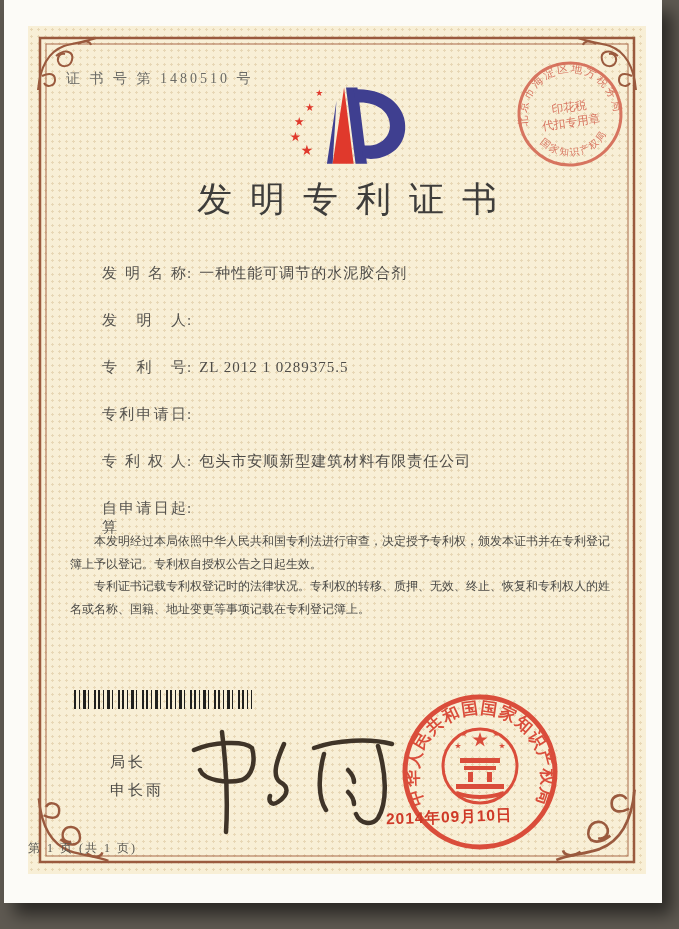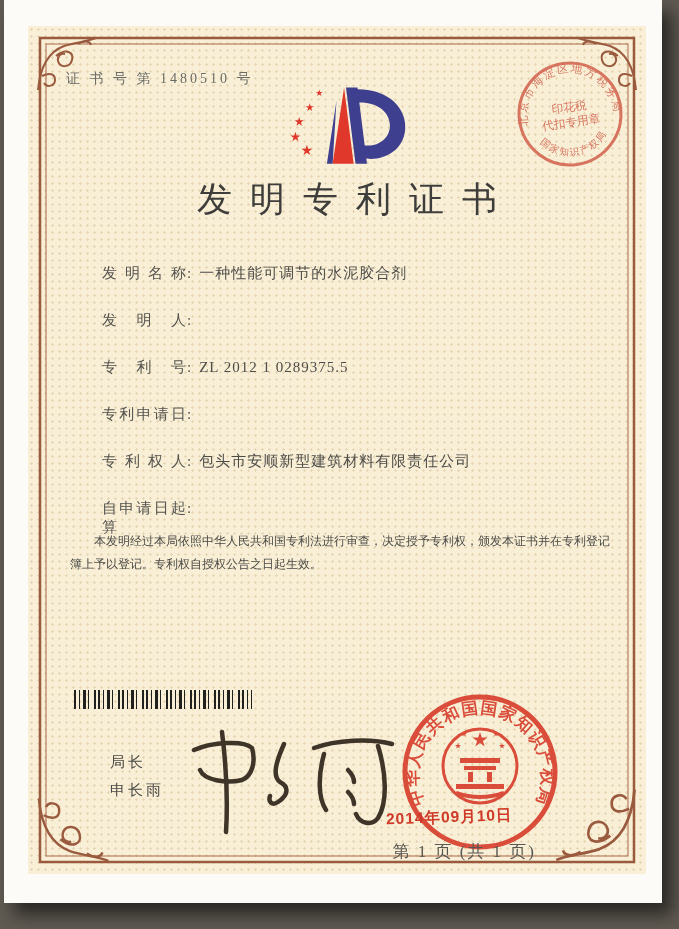--- a/index.html
+++ b/index.html
@@ -67,22 +67,22 @@
 
   .seal-date {
     position:absolute; left:358px; top:780px; width:190px;
     font-size:15.5px; font-weight:bold; color:#cf3a28; letter-spacing:1px;
     font-family:"Liberation Sans", sans-serif;
     transform:rotate(-2deg);
   }
 
   .footer {
     position:absolute; left:0; top:814px; width:100%;
-    text-align:right; padding-right:110px;
-    font-size:17px; color:#5a5852; letter-spacing:2px;
+    text-align:left; padding-right:110px;
+    font-size:12px; color:#5a5852; letter-spacing:2px;
   }
 </style>
 </head>
 <body>
 
 <div class="sheet">
   <div class="panel">
 
     <svg class="frame" width="618" height="848" viewBox="0 0 618 848">
       <defs>
@@ -159,20 +159,21 @@
         <span class="fvalue">包头市安顺新型建筑材料有限责任公司</span>
       </div>
       <div class="field-row">
         <span class="flabel">自申请日起算</span>
           <span class="fcolon">:</span>
       </div>
     </div>
 
     <div class="body-text">
       <p>本发明经过本局依照中华人民共和国专利法进行审查，决定授予专利权，颁发本证书并在专利登记簿上予以登记。专利权自授权公告之日起生效。</p>
+      <p>专利证书记载专利权登记时的法律状况。专利权的转移、质押、无效、终止、恢复和专利权人的姓名或名称、国籍、地址变更等事项记载在专利登记簿上。</p>
     </div>
 
     <div class="barcode"></div>
 
     <div class="director">
       <div>局长</div>
       <div>申长雨</div>
     </div>
 
     <svg class="signature-svg" width="260" height="125" viewBox="0 0 260 125">

